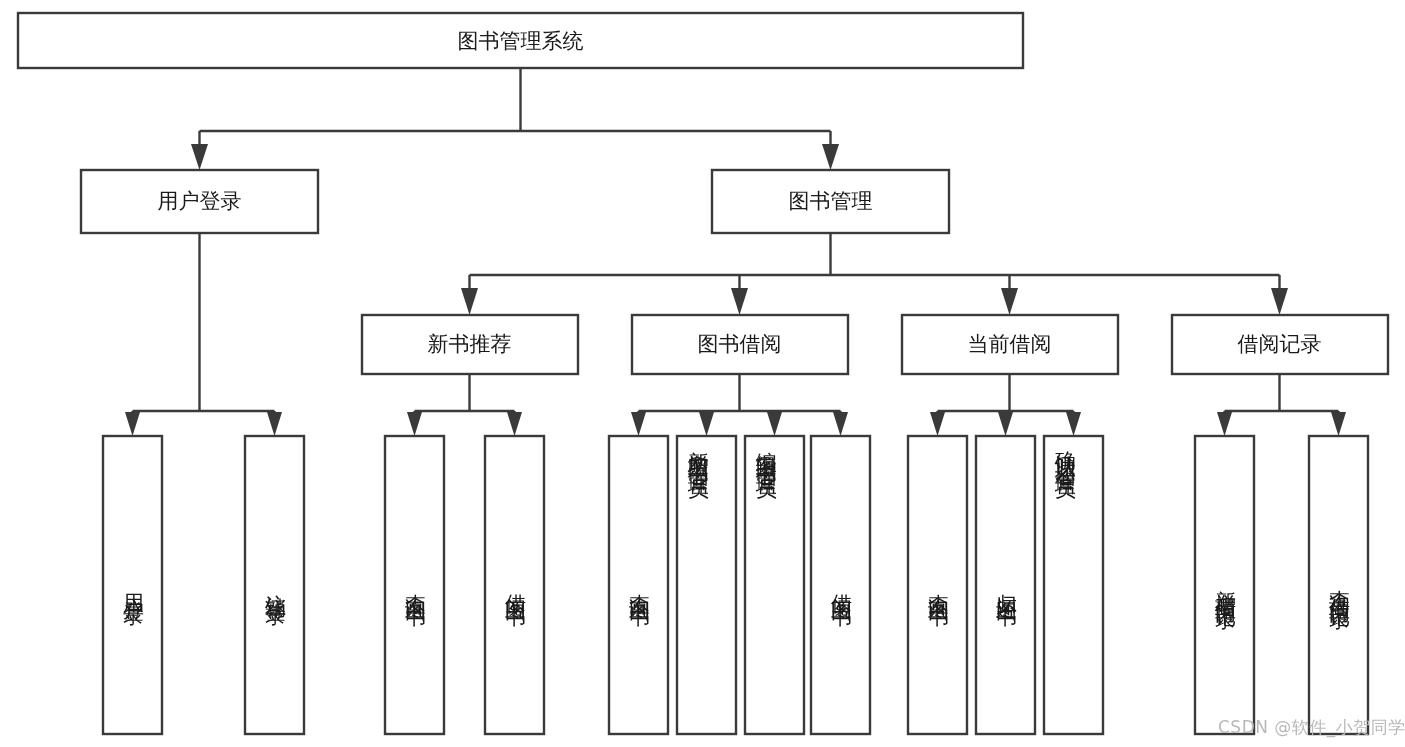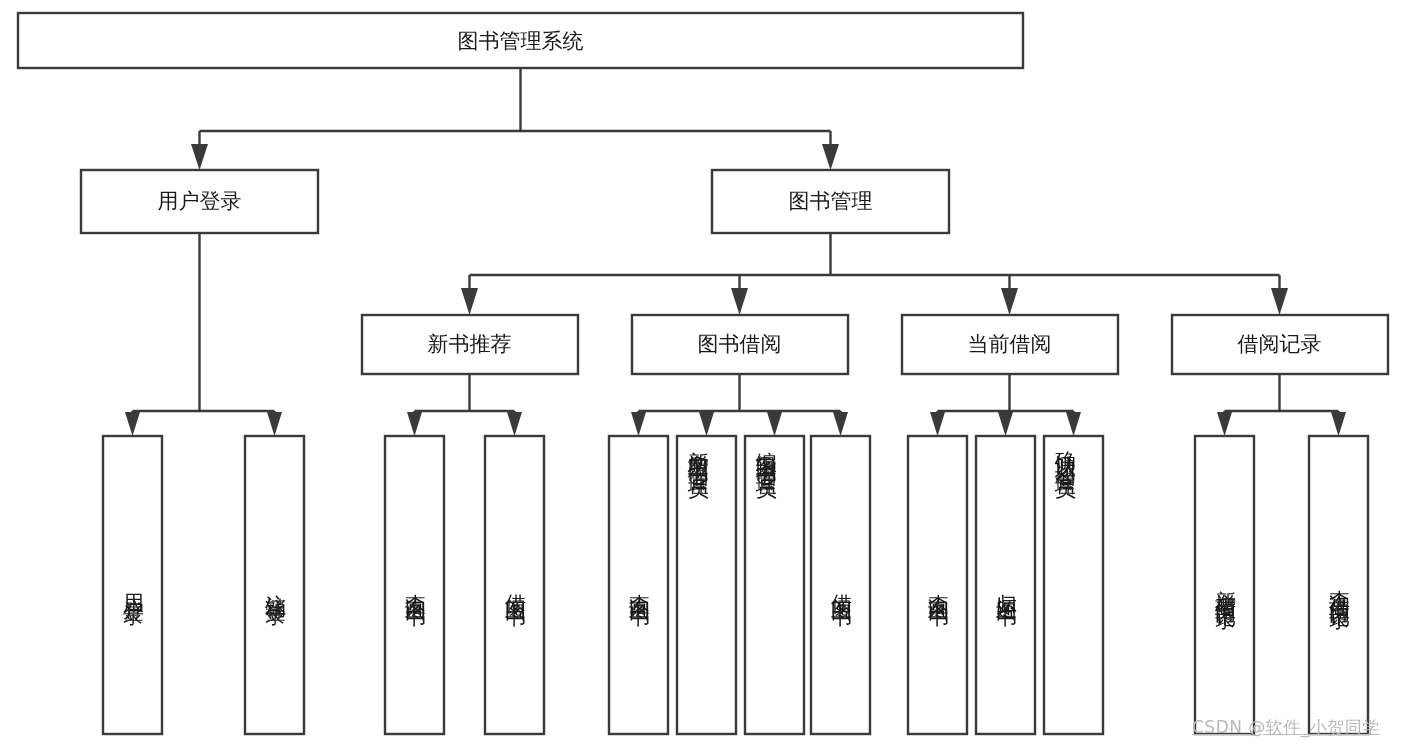--- a/index.html
+++ b/index.html
@@ -243,15 +243,15 @@
       <text class="node-label-v" x="1224.5" y="585" writing-mode="tb" glyph-orientation-vertical="0" style="writing-mode:vertical-rl; letter-spacing:4px;">新增借阅记录</text>
     </g>
 
     <g>
       <rect class="node-box" x="1309" y="436" width="59" height="298"></rect>
       <text class="node-label-v" x="1338.5" y="585" writing-mode="tb" glyph-orientation-vertical="0" style="writing-mode:vertical-rl; letter-spacing:4px;">查询借阅记录</text>
     </g>
 
   </svg>
 
-  <div class="watermark-text" style="left:1192px; top:716px;text-decoration:underline;">CSDN @软件_小贺同学</div>
+  <div class="watermark-text" style="left:1218px; top:716px;">CSDN @软件_小贺同学</div>
 
 </div>
 
 </body></html>

